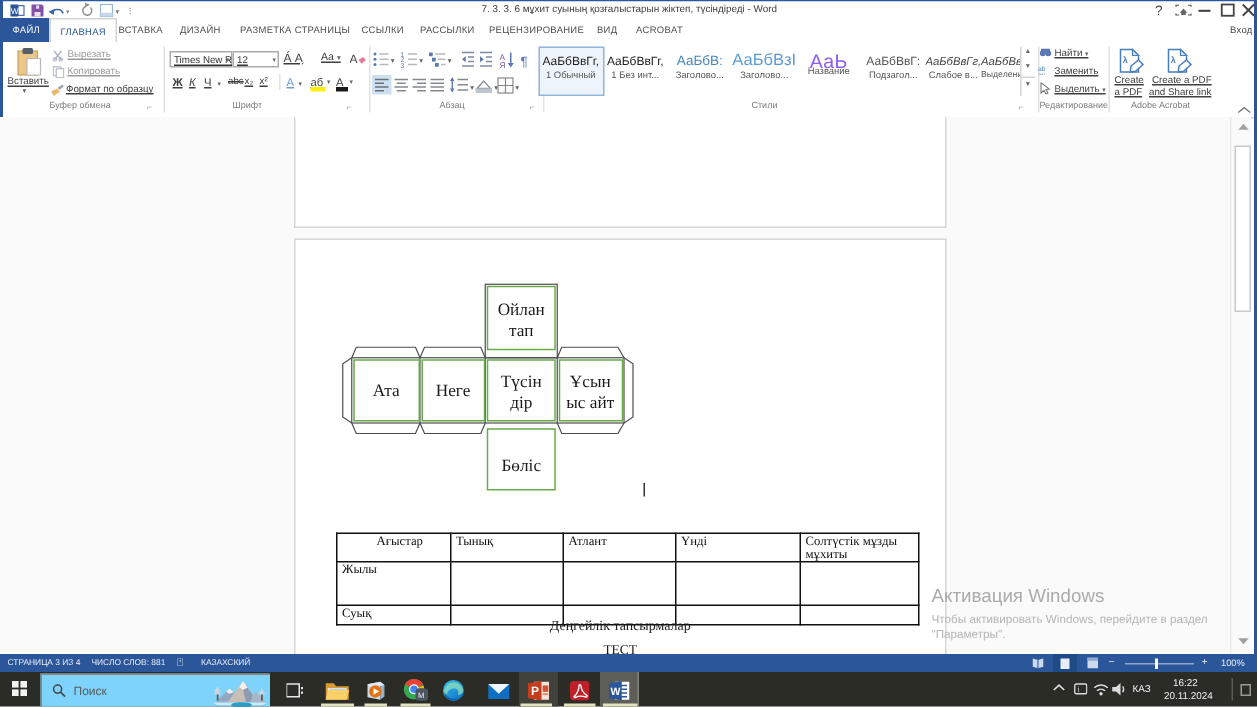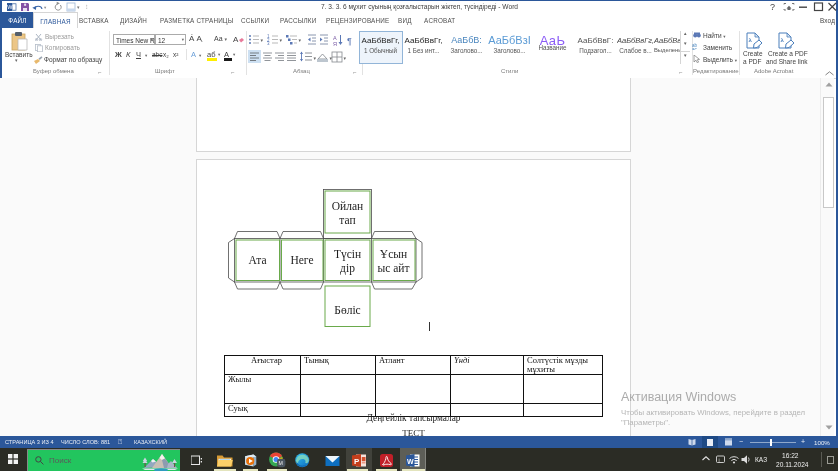--- a/index.html
+++ b/index.html
@@ -16,21 +16,21 @@
   #tabrow { position:absolute; left:0; top:11px; width:834px; height:16px; background:#fff; }
   .tab { position:absolute; top:0; height:16px; font-size:6.3px; color:#4e4e4e; line-height:17px; letter-spacing:0.2px; }
   #tab-file { left:0; width:31px; background:#2b579a; color:#fff; text-align:center; }
   #tab-home { left:31px; width:45px; background:#fff; color:#2b579a; text-align:center;
               border:1px solid #d5d5d5; border-bottom:none; }
   
   #ribbon { position:absolute; left:0; top:27px; width:834px; height:51px; background:#fff; border-bottom:1px solid #d5d5d5; }
   .gdiv { position:absolute; top:3px; height:44px; width:1px; background:#e2e2e2; }
   .glabel { position:absolute; top:40px; font-size:6px; color:#7c7c7c; white-space:nowrap; }
   .launcher { position:absolute; top:41px; font-size:6px; color:#9a9a9a; }
-  .rtext { position:absolute; font-size:6.5px; color:#444; white-space:nowrap; }
+  .rtext { position:absolute; font-size:6.5px; color:#444; white-space:nowrap;text-decoration:underline; }
   .gray { color:#9b9b9b; }
   .style-item { height:33px; text-align:center; overflow:hidden; }
   .ssample { font-size:8px; margin-top:3.5px; white-space:nowrap; height:11px; line-height:11px; }
   .sname { font-size:6.3px; color:#555; margin-top:1px; white-space:nowrap; }
   
   #docarea { position:absolute; left:0; top:78px; width:834px; height:358px; background:#fafafa; }
   .page { position:absolute; left:196px; width:435px; background:#fff;
           border-left:1px solid #d6d6d6; border-right:1px solid #d6d6d6; }
   #page1 { top:0; height:74px; border-bottom:1px solid #d6d6d6; }
   #page2 { top:81px; height:277px; border-top:1px solid #d6d6d6; }
@@ -428,21 +428,21 @@
       </g>
     </svg>
 
     <div class="abs" style="left:232px;top:162px;width:1px;height:9px;background:#333;"></div>
     <table id="dtable">
       <tbody>
             <tr style="height:17px;">
         <td style="width:76px;padding-left:26px;">Ағыстар</td>
               <td style="width:75px;">Тынық</td>
         <td style="width:75px;">Атлант</td>
-              <td style="width:73px;font-style:italic;">Үнді</td>
+              <td style="width:83px;">Үнді</td>
         <td style="width:79px;">Солтүстік мұзды мұхиты</td>
       </tr>
       <tr style="height:29px;">
               <td>Жылы</td>
               <td></td>
               <td></td>
               <td></td>
               <td></td>
             </tr>
       <tr style="height:13px;">
@@ -497,21 +497,21 @@
 
 <div id="taskbar">
 
   <svg class="abs" width="10" height="10" style="left:8px;top:6px;">
     <rect x="0" y="0" width="4.4" height="4.4" fill="#f2f2f2"></rect>
     <rect x="5.6" y="0" width="4.4" height="4.4" fill="#f2f2f2"></rect>
     <rect x="0" y="5.6" width="4.4" height="4.4" fill="#f2f2f2"></rect>
     <rect x="5.6" y="5.6" width="4.4" height="4.4" fill="#f2f2f2"></rect>
   </svg>
 
-  <div class="abs" style="left:27px;top:1px;width:153px;height:22px;background:#22c55e;border-top:1px solid #888;border-left:1px solid #888;">
+  <div class="abs" style="left:27px;top:1px;width:153px;height:22px;background:#7dd3fc;border-top:1px solid #888;border-left:1px solid #888;">
     <svg class="abs" width="9" height="9" style="left:7px;top:6px;">
       <circle cx="3.4" cy="3.4" r="2.7" fill="none" stroke="#444" stroke-width="1"></circle>
       <line x1="5.4" y1="5.4" x2="8.4" y2="8.4" stroke="#444" stroke-width="1"></line>
     </svg>
     <div class="abs" style="left:21px;top:6px;font-size:8px;color:#5a5a5a;">Поиск</div>
 
     <svg class="abs" width="40" height="22" style="left:112px;top:0px;">
       <path d="M4 18 L13 9 L19 14 L24 17 Z" fill="#93a8c0"></path>
       <path d="M11 11 L13 9 L16 11.5 L12.5 12.5 Z" fill="#f0f2f4"></path>
       <path d="M12 18 L22 4 L32 18 Z" fill="#c8bfb4"></path>

